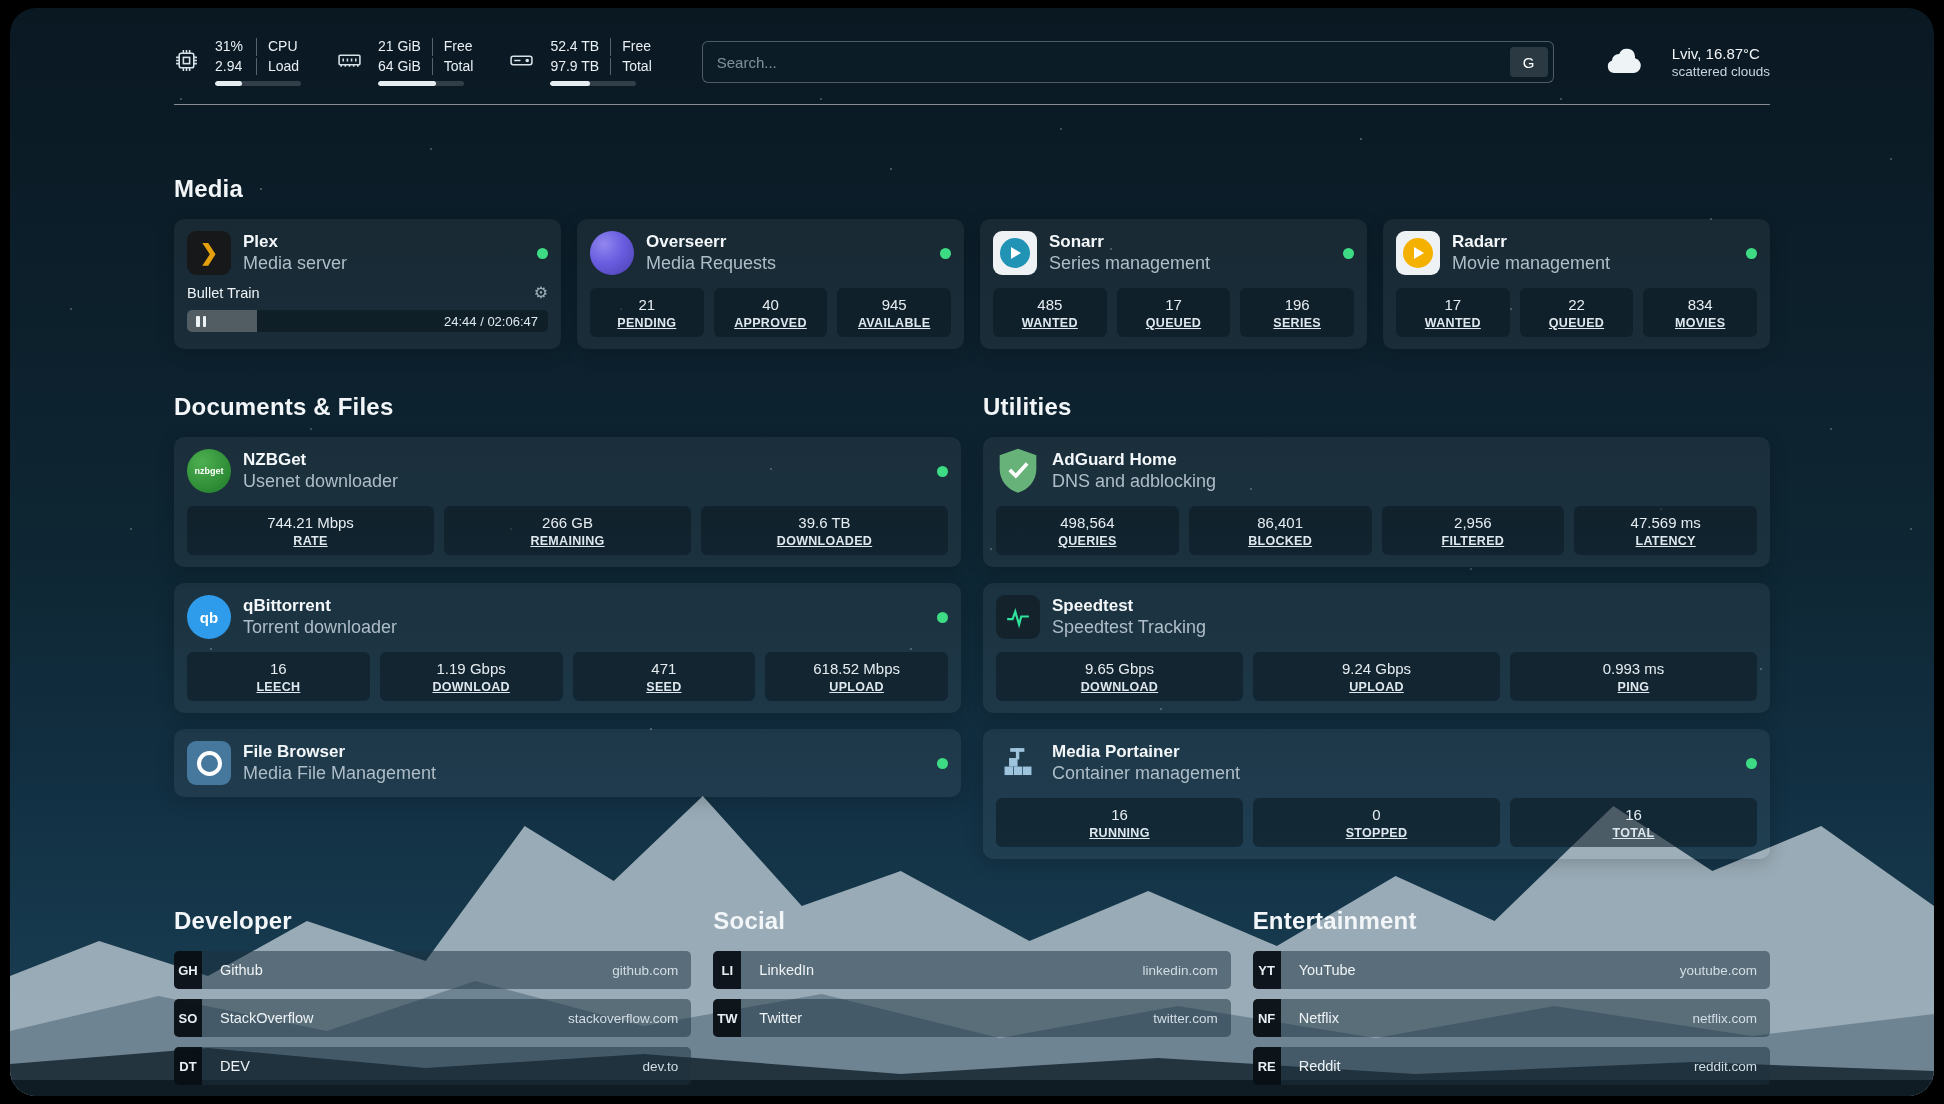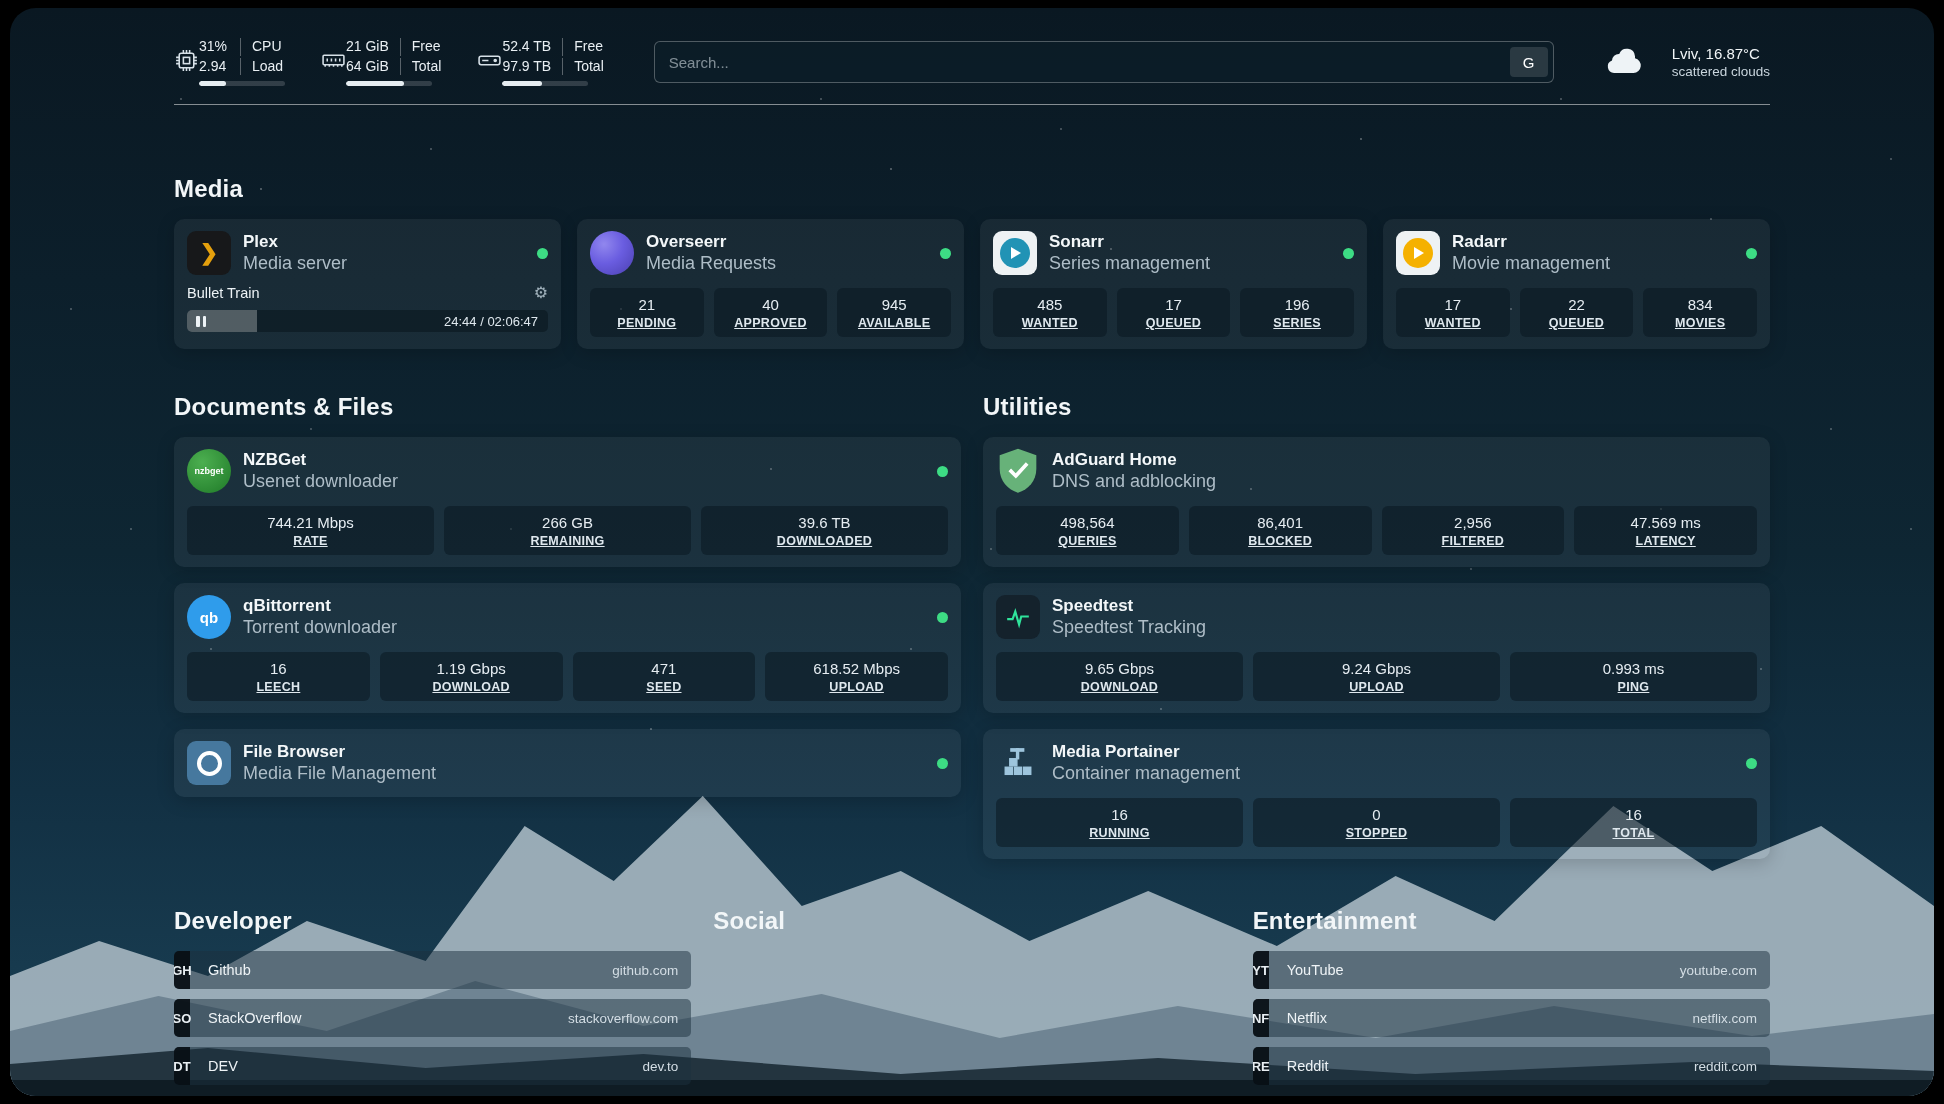--- a/index.html
+++ b/index.html
@@ -17,21 +17,21 @@
     1150px 700px 0 0 rgba(255,255,255,.3),1750px 660px 0 0 rgba(255,255,255,.3),640px 720px 0 0 rgba(255,255,255,.35),
     380px 760px 0 0 rgba(255,255,255,.3),1050px 120px 0 0 rgba(255,255,255,.3),1550px 90px 0 0 rgba(255,255,255,.3),
     170px 90px 0 0 rgba(255,255,255,.3),810px 90px 0 0 rgba(255,255,255,.3),1880px 150px 0 0 rgba(255,255,255,.3),
     60px 300px 0 0 rgba(255,255,255,.3),1900px 520px 0 0 rgba(255,255,255,.3),120px 520px 0 0 rgba(255,255,255,.3);}
   .mountains{position:absolute;left:0;right:0;bottom:0;height:420px;pointer-events:none;}
   .mountains svg{display:block;width:100%;height:100%;}
   
   .content{position:relative;padding:0 164px;color:#e8eef2;}
   .topbar{margin-top:30px;display:flex;align-items:center;}
   .hw-stats{display:flex;gap:36px;align-items:center;}
-  .stat{display:flex;gap:0;align-items:center;}
+  .stat{display:flex;gap:16px;align-items:center;}
   .hw-icon svg{width:25px;height:25px;stroke:#d7e1e8;fill:none;stroke-width:1.5;}
   .stat-body{display:flex;flex-direction:column;}
   .stat-grid{display:grid;grid-template-columns:auto auto;row-gap:2px;font-size:14px;color:#e9eff3;line-height:1.25;}
   .stat-grid .v{padding-right:11px;}
   .stat-grid .l{border-left:1px solid rgba(255,255,255,.32);padding-left:11px;}
   .hbar{width:86px;height:5px;background:rgba(255,255,255,.16);border-radius:3px;margin-top:6px;overflow:hidden;}
   .hbar .fill{height:100%;background:#e6edf1;border-radius:3px;}
   .searchbar{flex:1;margin:0 50px;height:40px;display:flex;align-items:center;
     background:rgba(13,31,41,.55);border:1px solid rgba(255,255,255,.28);border-radius:6px;overflow:hidden;}
   .searchbar input{flex:1;background:transparent;border:none;outline:none;color:#e8eef2;font-size:15px;padding:0 14px;
@@ -85,21 +85,21 @@
   .ic-qb span{font-size:15px;font-weight:700;color:#fff;}
   .ic-fb{background:#46789e;}
   .ic-fb .ring{width:17px;height:17px;border:4.5px solid #fff;border-radius:50%;}
   .ic-speedtest{background:#14222c;}
   .ic-speedtest svg{width:30px;height:26px;stroke:#2fe39b;fill:none;stroke-width:2;}
   .ic-portainer svg{width:34px;height:34px;fill:#9ec5dd;stroke:#9ec5dd;}
   
   .bookmarks{display:grid;grid-template-columns:1fr 1fr 1fr;gap:22px;margin-top:48px;padding-bottom:20px;}
   .bm-list{display:flex;flex-direction:column;gap:10px;}
   .bm-row{display:flex;align-items:center;background:rgba(28,48,62,.5);border-radius:5px;height:38px;overflow:hidden;text-decoration:none;cursor:pointer;}
-  .bm-icon{width:16px;height:38px;background:rgba(8,14,20,.92);display:flex;align-items:center;justify-content:center;
+  .bm-icon{width:28px;height:38px;background:rgba(8,14,20,.92);display:flex;align-items:center;justify-content:center;
     font-size:13px;font-weight:700;color:#e8eef2;flex-shrink:0;}
   .bm-name{margin-left:18px;font-size:14.5px;color:#eef3f6;}
   .bm-url{margin-left:auto;margin-right:13px;font-size:13.5px;color:#d3dde4;}
 </style>
 </head>
 <body>
 
 <div class="dashboard">
   <div class="stars"></div>
   <div class="mountains">
@@ -513,20 +513,32 @@
           <a class="bm-row">
             <span class="bm-icon">DT</span>
             <span class="bm-name">DEV</span>
             <span class="bm-url">dev.to</span>
           </a>
         </div>
       </section>
 
       <section>
         <h2 class="section-title">Social</h2>
+        <div class="bm-list">
+          <a class="bm-row">
+            <span class="bm-icon">LI</span>
+            <span class="bm-name">LinkedIn</span>
+            <span class="bm-url">linkedin.com</span>
+          </a>
+          <a class="bm-row">
+            <span class="bm-icon">TW</span>
+            <span class="bm-name">Twitter</span>
+            <span class="bm-url">twitter.com</span>
+          </a>
+        </div>
       </section>
 
       <section>
         <h2 class="section-title">Entertainment</h2>
         <div class="bm-list">
           <a class="bm-row">
             <span class="bm-icon">YT</span>
             <span class="bm-name">YouTube</span>
             <span class="bm-url">youtube.com</span>
           </a>

